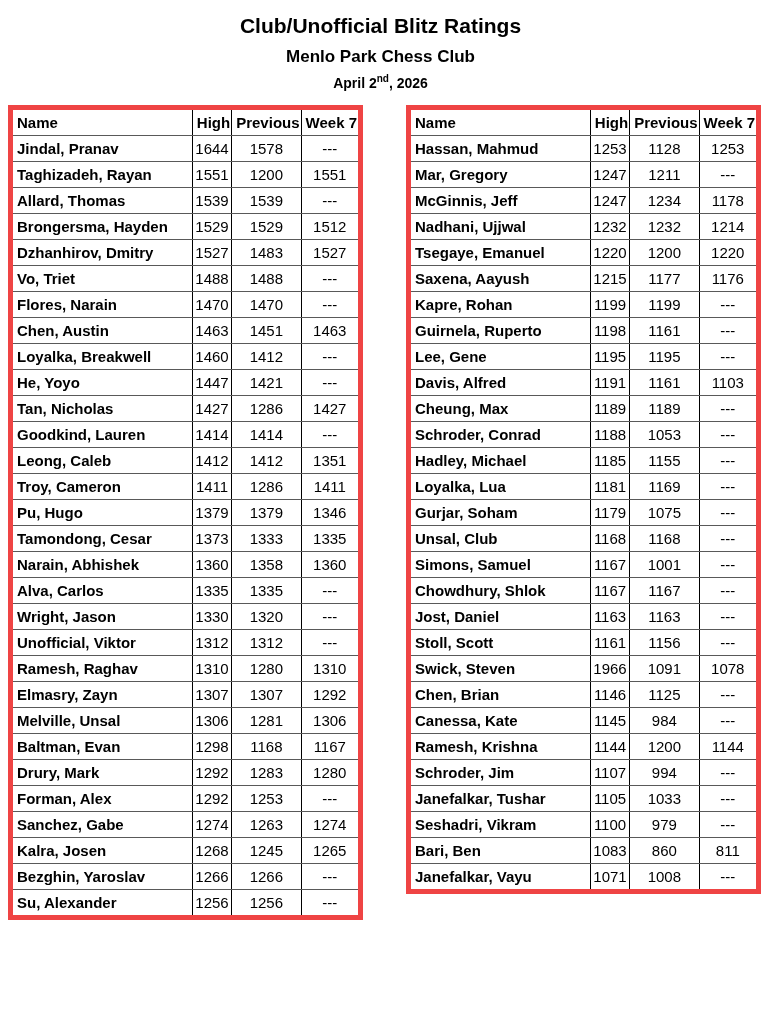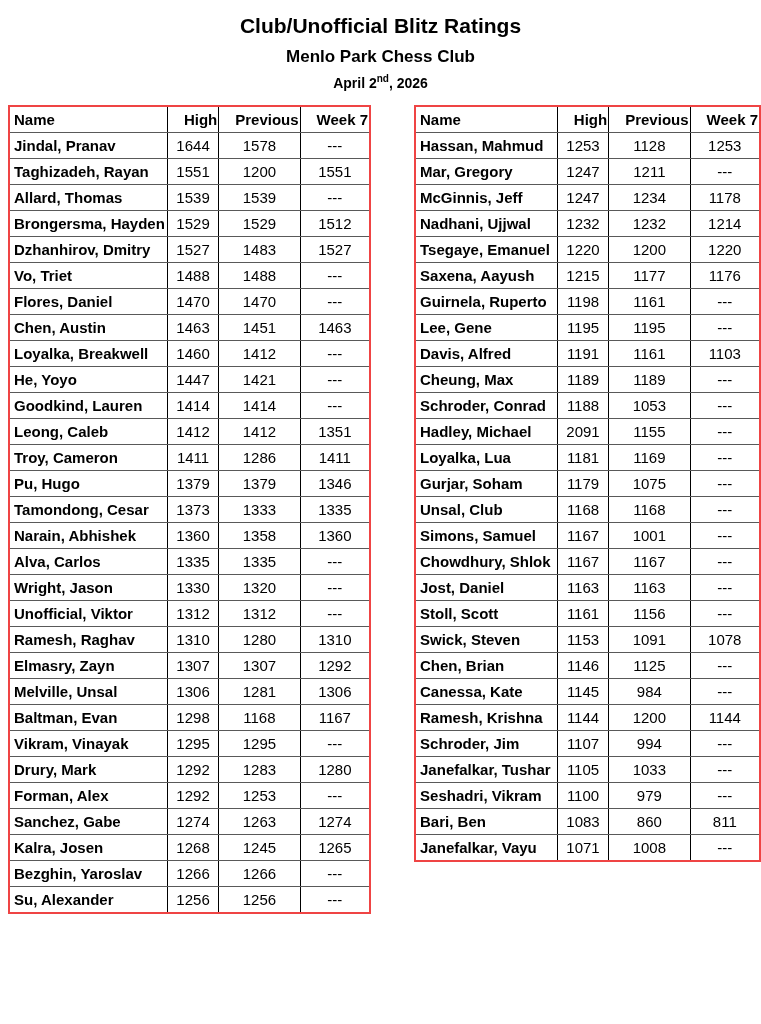--- a/index.html
+++ b/index.html
@@ -41,21 +41,21 @@
   }
   .tables-row {
     display: flex;
     align-items: flex-start;
     padding-left: 8px;
     gap: 43px;
   }
   table.ratings {
     border-collapse: collapse;
     table-layout: fixed;
-    border: 2px solid #ef4444;
+    border: 5px solid #ef4444;
   }
   table.ratings col.c-name { width: 188px; }
   table.ratings col.c-high { width: 39px; }
   table.ratings col.c-prev { width: 65px; }
   table.ratings col.c-week { width: 57px; }
   table.ratings th, table.ratings td {
     border-left: 1.5px solid #000000;
     border-right: 1.5px solid #000000;
     border-top: 1px solid #595959;
     border-bottom: 1px solid #595959;
@@ -65,21 +65,21 @@
     line-height: 25px;
     white-space: nowrap;
     overflow: hidden;
     box-sizing: content-box;
   }
   table.ratings th {
     font-weight: bold;
     text-align: left;
     padding-left: 4px;
   }
-  table.ratings th.num-h { padding-left: 16px; padding-right: 1px; }
+  table.ratings th.num-h { padding-left: 4px; padding-right: 1px; }
   table.ratings td.name {
     font-weight: bold;
     text-align: left;
     padding-left: 4px;
   }
   table.ratings td.num {
     font-weight: normal;
     text-align: center;
   }
 </style>
@@ -141,21 +141,21 @@
             <td class="num">1483</td>
             <td class="num">1527</td>
           </tr>
           <tr>
             <td class="name">Vo, Triet</td>
             <td class="num">1488</td>
             <td class="num">1488</td>
             <td class="num">---</td>
           </tr>
           <tr>
-            <td class="name">Flores, Daniel</td>
+            <td class="name">Flores, Narain</td>
             <td class="num">1470</td>
             <td class="num">1470</td>
             <td class="num">---</td>
           </tr>
           <tr>
             <td class="name">Chen, Austin</td>
             <td class="num">1463</td>
             <td class="num">1451</td>
             <td class="num">1463</td>
           </tr>
@@ -165,20 +165,26 @@
             <td class="num">1412</td>
             <td class="num">---</td>
           </tr>
           <tr>
             <td class="name">He, Yoyo</td>
             <td class="num">1447</td>
             <td class="num">1421</td>
             <td class="num">---</td>
           </tr>
           <tr>
+            <td class="name">Tan, Nicholas</td>
+            <td class="num">1427</td>
+            <td class="num">1286</td>
+            <td class="num">1427</td>
+          </tr>
+          <tr>
             <td class="name">Goodkind, Lauren</td>
             <td class="num">1414</td>
             <td class="num">1414</td>
             <td class="num">---</td>
           </tr>
           <tr>
             <td class="name">Leong, Caleb</td>
             <td class="num">1412</td>
             <td class="num">1412</td>
             <td class="num">1351</td>
@@ -241,26 +247,20 @@
             <td class="name">Melville, Unsal</td>
             <td class="num">1306</td>
             <td class="num">1281</td>
             <td class="num">1306</td>
           </tr>
           <tr>
             <td class="name">Baltman, Evan</td>
             <td class="num">1298</td>
             <td class="num">1168</td>
             <td class="num">1167</td>
-          </tr>
-          <tr>
-            <td class="name">Vikram, Vinayak</td>
-            <td class="num">1295</td>
-            <td class="num">1295</td>
-            <td class="num">---</td>
           </tr>
           <tr>
             <td class="name">Drury, Mark</td>
             <td class="num">1292</td>
             <td class="num">1283</td>
             <td class="num">1280</td>
           </tr>
           <tr>
             <td class="name">Forman, Alex</td>
             <td class="num">1292</td>
@@ -340,20 +340,26 @@
             <td class="num">1200</td>
             <td class="num">1220</td>
           </tr>
           <tr>
             <td class="name">Saxena, Aayush</td>
             <td class="num">1215</td>
             <td class="num">1177</td>
             <td class="num">1176</td>
           </tr>
           <tr>
+            <td class="name">Kapre, Rohan</td>
+            <td class="num">1199</td>
+            <td class="num">1199</td>
+            <td class="num">---</td>
+          </tr>
+          <tr>
             <td class="name">Guirnela, Ruperto</td>
             <td class="num">1198</td>
             <td class="num">1161</td>
             <td class="num">---</td>
           </tr>
           <tr>
             <td class="name">Lee, Gene</td>
             <td class="num">1195</td>
             <td class="num">1195</td>
             <td class="num">---</td>
@@ -371,21 +377,21 @@
             <td class="num">---</td>
           </tr>
           <tr>
             <td class="name">Schroder, Conrad</td>
             <td class="num">1188</td>
             <td class="num">1053</td>
             <td class="num">---</td>
           </tr>
           <tr>
             <td class="name">Hadley, Michael</td>
-            <td class="num">2091</td>
+            <td class="num">1185</td>
             <td class="num">1155</td>
             <td class="num">---</td>
           </tr>
           <tr>
             <td class="name">Loyalka, Lua</td>
             <td class="num">1181</td>
             <td class="num">1169</td>
             <td class="num">---</td>
           </tr>
           <tr>
@@ -419,21 +425,21 @@
             <td class="num">---</td>
           </tr>
           <tr>
             <td class="name">Stoll, Scott</td>
             <td class="num">1161</td>
             <td class="num">1156</td>
             <td class="num">---</td>
           </tr>
           <tr>
             <td class="name">Swick, Steven</td>
-            <td class="num">1153</td>
+            <td class="num">1966</td>
             <td class="num">1091</td>
             <td class="num">1078</td>
           </tr>
           <tr>
             <td class="name">Chen, Brian</td>
             <td class="num">1146</td>
             <td class="num">1125</td>
             <td class="num">---</td>
           </tr>
           <tr>

